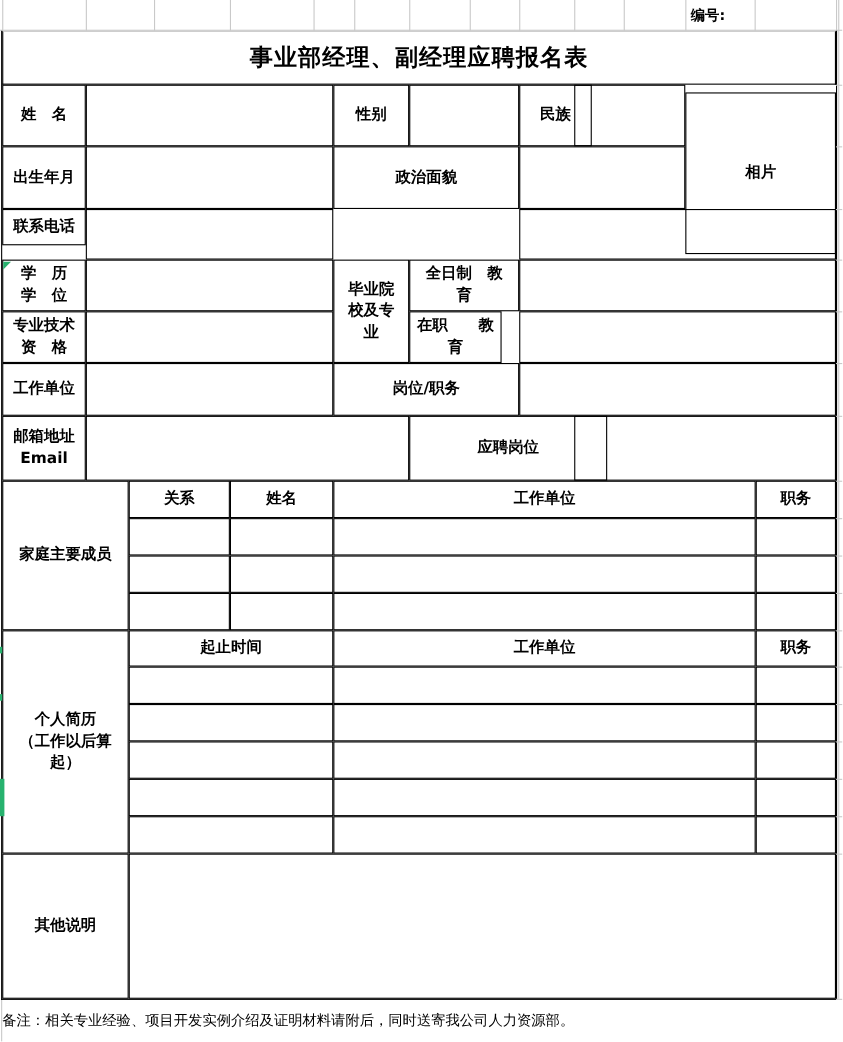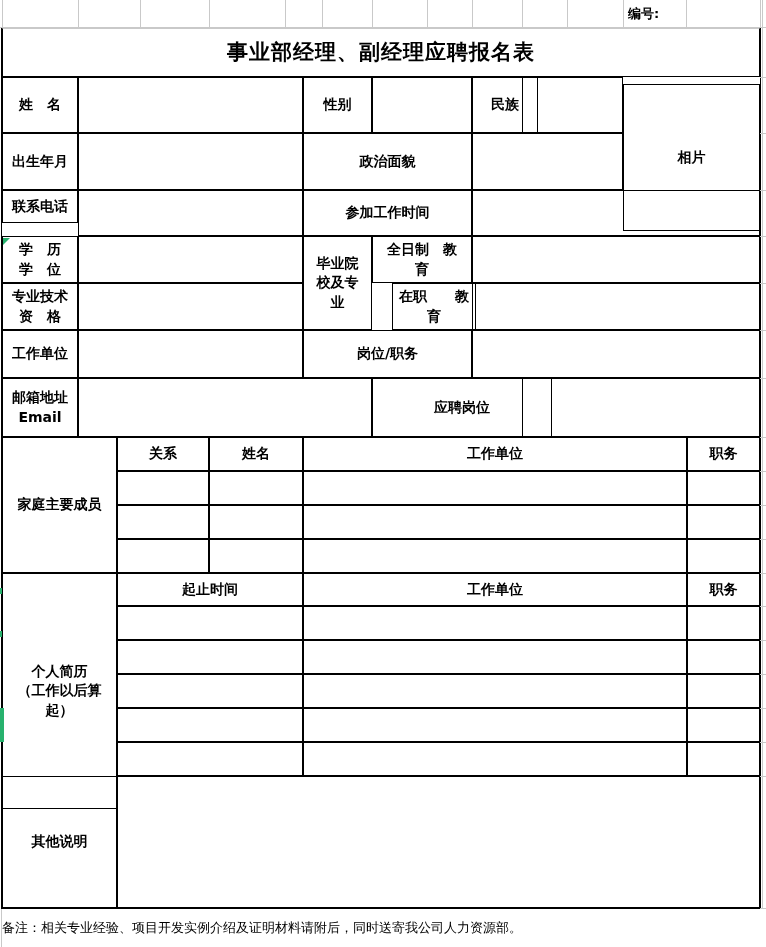--- a/index.html
+++ b/index.html
@@ -59,36 +59,35 @@
   <div class="cell blank" style="left:522px;top:77px;width:101px;height:56px;"></div>
   <div class="cell" style="left:623px;top:60px;width:137px;height:147px;margin-top:24px;">相片</div>
 
   <div class="cell" style="left:2px;top:133px;width:76px;height:57px;">出生年月</div>
   <div class="cell blank" style="left:78px;top:133px;width:225px;height:57px;"></div>
   <div class="cell" style="left:303px;top:133px;width:169px;height:57px;">政治面貌</div>
   <div class="cell blank" style="left:472px;top:133px;width:151px;height:57px;"></div>
 
   <div class="cell" style="left:2px;top:190px;width:76px;height:33px;">联系电话</div>
   <div class="cell blank" style="left:78px;top:190px;width:225px;height:46px;"></div>
-  <div class="cell" style="left:303px;top:190px;width:169px;height:46px;">参加工作时间</div>
   <div class="cell blank" style="left:472px;top:190px;width:288px;height:46px;"></div>
 
   <div class="cell" style="left:2px;top:236px;width:76px;height:47px;">学　历
 学　位</div>
   <div class="cell blank" style="left:78px;top:236px;width:225px;height:47px;"></div>
   <div class="cell" style="left:303px;top:236px;width:69px;height:94px;">毕业院
 校及专
 业</div>
   <div class="cell" style="left:372px;top:236px;width:100px;height:47px;">全日制　教
 育</div>
   <div class="cell blank" style="left:472px;top:236px;width:288px;height:47px;"></div>
   <div class="cell" style="left:2px;top:283px;width:76px;height:47px;">专业技术
 资　格</div>
   <div class="cell blank" style="left:78px;top:283px;width:225px;height:47px;"></div>
-  <div class="cell" style="left:372px;top:283px;width:84px;height:47px;margin-left:20px;">在职　　教
+  <div class="cell" style="left:372px;top:283px;width:84px;height:47px;">在职　　教
 育</div>
   <div class="cell blank" style="left:472px;top:283px;width:288px;height:47px;"></div>
 
   <div class="cell" style="left:2px;top:330px;width:76px;height:48px;">工作单位</div>
   <div class="cell blank" style="left:78px;top:330px;width:225px;height:48px;"></div>
   <div class="cell" style="left:303px;top:330px;width:169px;height:48px;">岗位/职务</div>
   <div class="cell blank" style="left:472px;top:330px;width:288px;height:48px;"></div>
 
   <div class="cell" style="left:2px;top:378px;width:76px;height:59px;">邮箱地址
 Email</div>
@@ -108,21 +107,21 @@
   <div class="cell blank" style="left:687px;top:471px;width:73px;height:34px;"></div>
   <div class="cell blank" style="left:117px;top:505px;width:92px;height:34px;"></div>
   <div class="cell blank" style="left:209px;top:505px;width:94px;height:34px;"></div>
   <div class="cell blank" style="left:303px;top:505px;width:384px;height:34px;"></div>
   <div class="cell blank" style="left:687px;top:505px;width:73px;height:34px;"></div>
   <div class="cell blank" style="left:117px;top:539px;width:92px;height:34px;"></div>
   <div class="cell blank" style="left:209px;top:539px;width:94px;height:34px;"></div>
   <div class="cell blank" style="left:303px;top:539px;width:384px;height:34px;"></div>
   <div class="cell blank" style="left:687px;top:539px;width:73px;height:34px;"></div>
 
-  <div class="cell" style="left:2px;top:573px;width:115px;height:236px;">个人简历
+  <div class="cell" style="left:2px;top:573px;width:115px;height:203px;">个人简历
 （工作以后算
 起）</div>
   <div class="cell" style="left:117px;top:573px;width:186px;height:33px;">起止时间</div>
   <div class="cell" style="left:303px;top:573px;width:384px;height:33px;">工作单位</div>
   <div class="cell" style="left:687px;top:573px;width:73px;height:33px;">职务</div>
 
   <div class="cell blank" style="left:117px;top:606px;width:186px;height:34px;"></div>
   <div class="cell blank" style="left:303px;top:606px;width:384px;height:34px;"></div>
   <div class="cell blank" style="left:687px;top:606px;width:73px;height:34px;"></div>
   <div class="cell blank" style="left:117px;top:640px;width:186px;height:34px;"></div>

